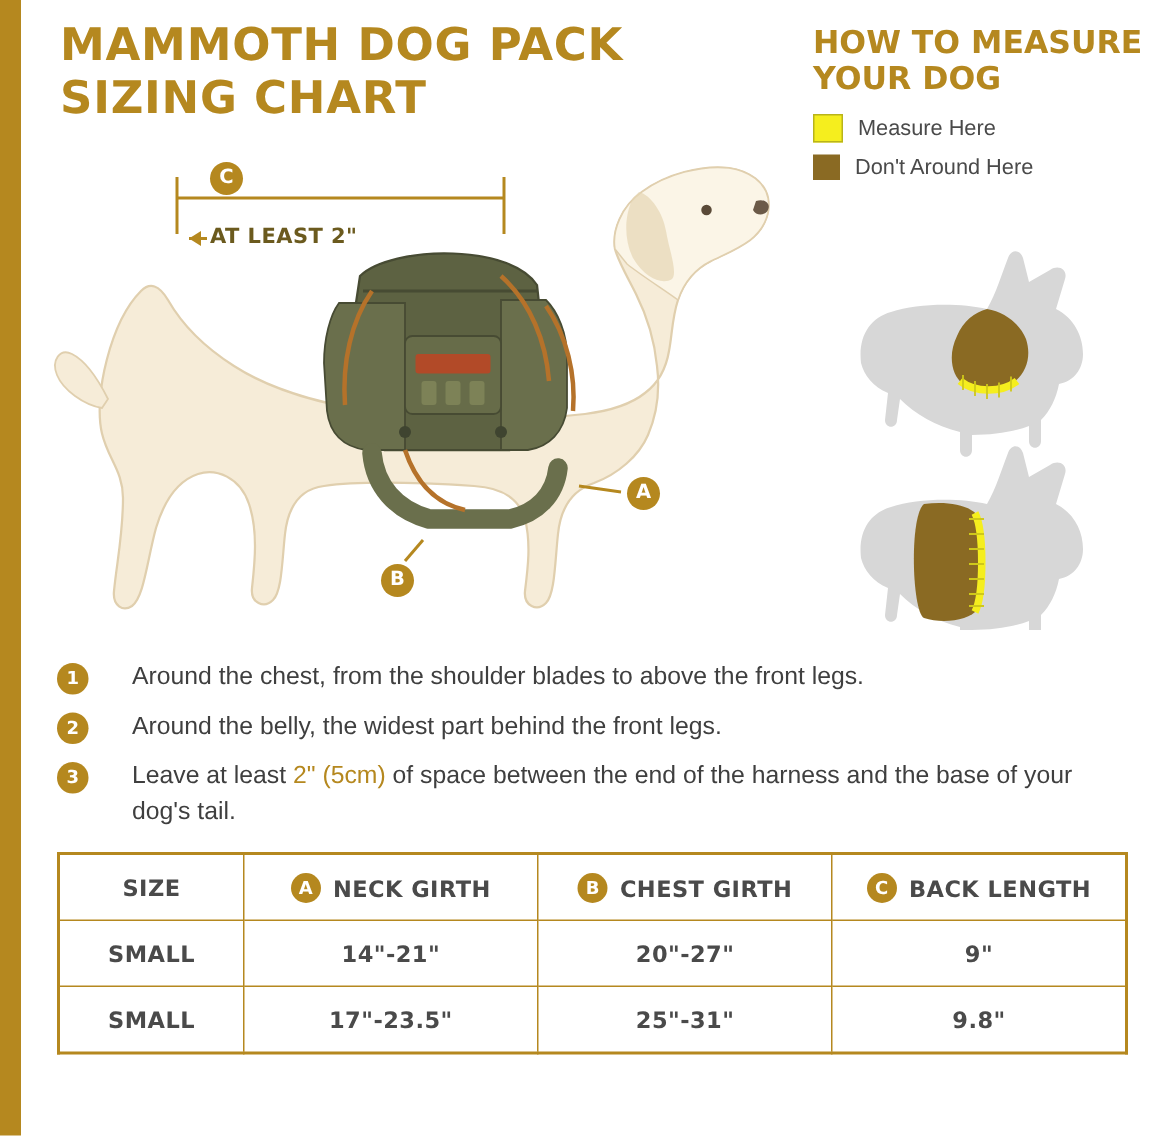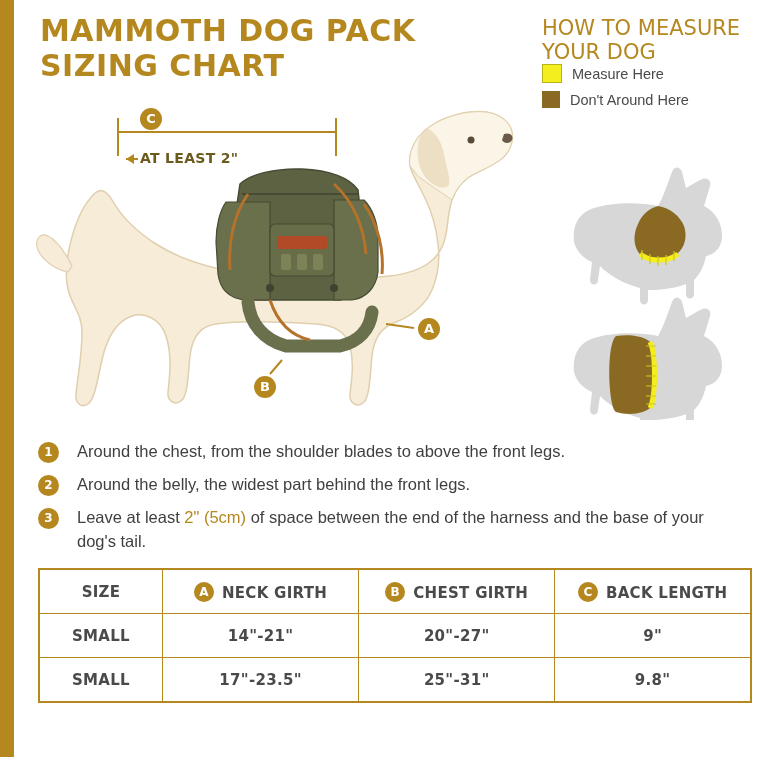--- a/index.html
+++ b/index.html
@@ -51,28 +51,28 @@
     text-transform: uppercase;
   }
   .legend {
     position: absolute;
     left: 528px;
     top: 16px;
     width: 225px;
   }
   .legend-title {
     font-family: "DejaVu Sans", sans-serif;
-    font-weight: normal;
+    font-weight: bold;
     font-size: 21px;
     line-height: 1.15;
     color: #b5881f;
     text-transform: uppercase;
   }
   .legend-rows {
-    margin-top: 0;
+    margin-top: 12px;
   }
   .legend-row {
     display: flex;
     align-items: center;
     margin-bottom: 8px;
   }
   .legend-swatch {
     width: 18px;
     height: 17px;
     margin-right: 10px;
@@ -170,21 +170,21 @@
     background: #b5881f;
     color: #ffffff;
     font-family: "DejaVu Sans", sans-serif;
     font-weight: bold;
     font-size: 12px;
     line-height: 21px;
     text-align: center;
     margin-top: 2px;
   }
   .note-text {
-    margin-left: 18px;
+    margin-left: 29px;
     font-size: 16.5px;
     line-height: 1.45;
     color: #3f3f3f;
   }
   .note-text .hl {
     color: #b5881f;
   }
 
   
   .table {

